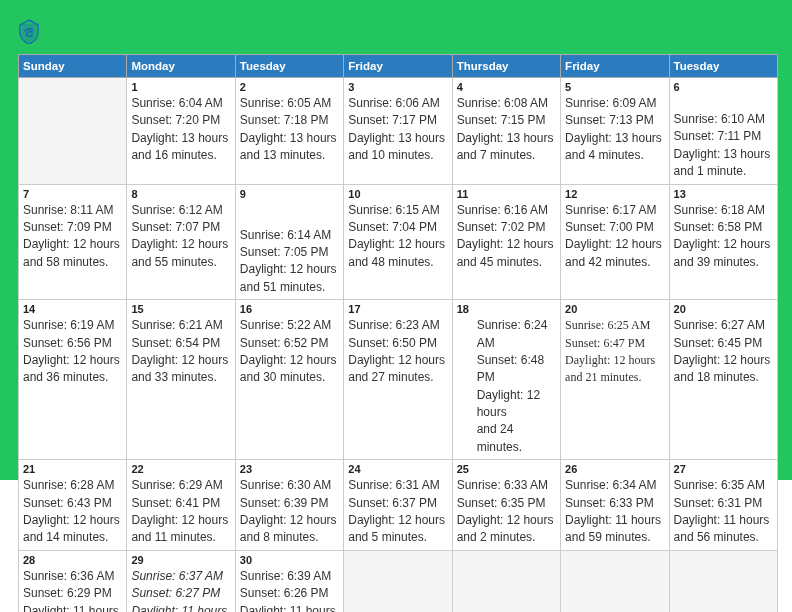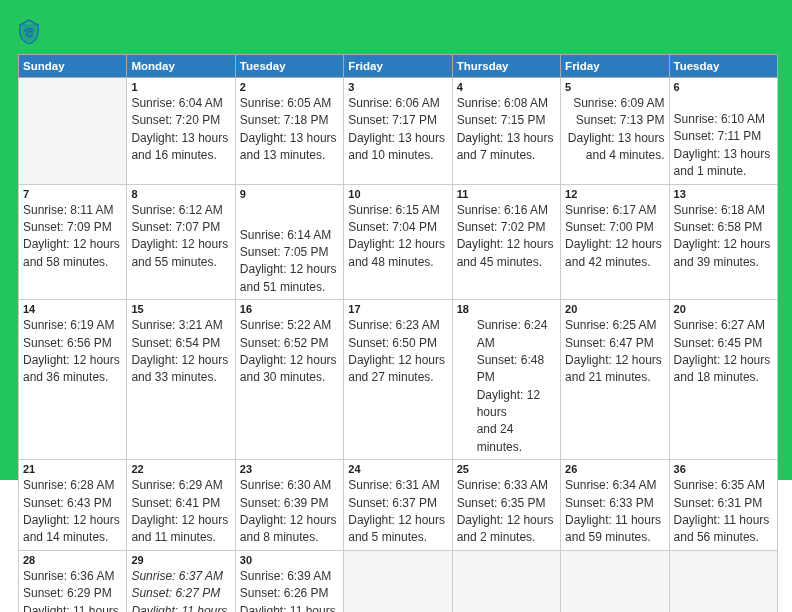--- a/index.html
+++ b/index.html
@@ -165,21 +165,21 @@
           </td>
           <td>
             <span class="day-num">4</span>
             <div class="day-info" style="white-space: pre-line;">Sunrise: 6:08 AM
 Sunset: 7:15 PM
 Daylight: 13 hours
 and 7 minutes.</div>
           </td>
           <td>
             <span class="day-num">5</span>
-            <div class="day-info" style="white-space: pre-line; text-align: right;">Sunrise: 6:09 AM
+            <div class="day-info" style="white-space: pre-line;">Sunrise: 6:09 AM
 Sunset: 7:13 PM
 Daylight: 13 hours
 and 4 minutes.</div>
           </td>
           <td>
             <span class="day-num">6</span>
             <div class="day-info" style="white-space: pre-line; margin-top: 18px;">Sunrise: 6:10 AM
 Sunset: 7:11 PM
 Daylight: 13 hours
 and 1 minute.</div>
@@ -239,21 +239,21 @@
         <tr class="week-row">
           <td>
             <span class="day-num">14</span>
             <div class="day-info" style="white-space: pre-line;">Sunrise: 6:19 AM
 Sunset: 6:56 PM
 Daylight: 12 hours
 and 36 minutes.</div>
           </td>
           <td>
             <span class="day-num">15</span>
-            <div class="day-info" style="white-space: pre-line;">Sunrise: 3:21 AM
+            <div class="day-info" style="white-space: pre-line;">Sunrise: 6:21 AM
 Sunset: 6:54 PM
 Daylight: 12 hours
 and 33 minutes.</div>
           </td>
           <td>
             <span class="day-num">16</span>
             <div class="day-info" style="white-space: pre-line;">Sunrise: 5:22 AM
 Sunset: 6:52 PM
 Daylight: 12 hours
 and 30 minutes.</div>
@@ -267,21 +267,21 @@
           </td>
           <td>
             <span class="day-num">18</span>
             <div class="day-info" style="white-space: pre-line; margin-left: 20px;">Sunrise: 6:24 AM
 Sunset: 6:48 PM
 Daylight: 12 hours
 and 24 minutes.</div>
           </td>
           <td>
             <span class="day-num">20</span>
-            <div class="day-info" style="white-space: pre-line;">Sunrise: 6:25 AM
+            <div class="day-info" style="white-space: pre-line; font-family: Liberation Serif, serif;">Sunrise: 6:25 AM
 Sunset: 6:47 PM
 Daylight: 12 hours
 and 21 minutes.</div>
           </td>
           <td>
             <span class="day-num">20</span>
             <div class="day-info" style="white-space: pre-line;">Sunrise: 6:27 AM
 Sunset: 6:45 PM
 Daylight: 12 hours
 and 18 minutes.</div>
@@ -324,21 +324,21 @@
 and 2 minutes.</div>
           </td>
           <td>
             <span class="day-num">26</span>
             <div class="day-info" style="white-space: pre-line;">Sunrise: 6:34 AM
 Sunset: 6:33 PM
 Daylight: 11 hours
 and 59 minutes.</div>
           </td>
           <td>
-            <span class="day-num">36</span>
+            <span class="day-num">27</span>
             <div class="day-info" style="white-space: pre-line;">Sunrise: 6:35 AM
 Sunset: 6:31 PM
 Daylight: 11 hours
 and 56 minutes.</div>
           </td>
         </tr>
         <tr class="last-row">
           <td>
             <span class="day-num">28</span>
             <div class="day-info" style="white-space: pre-line;">Sunrise: 6:36 AM

